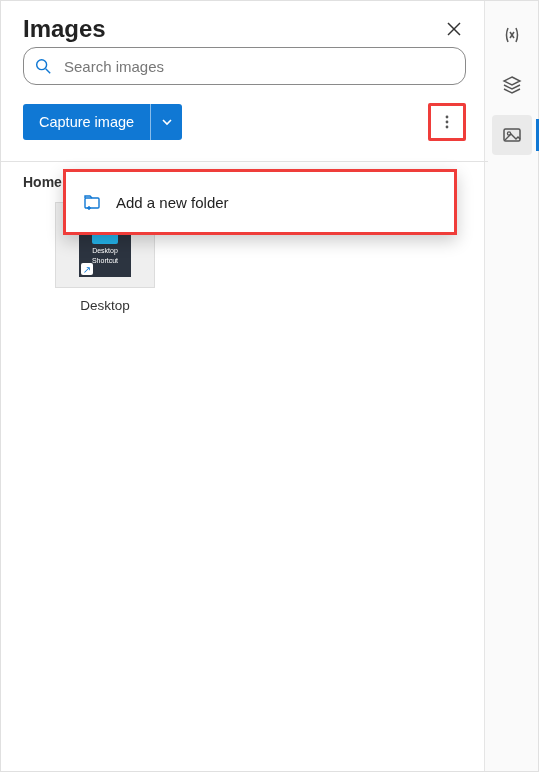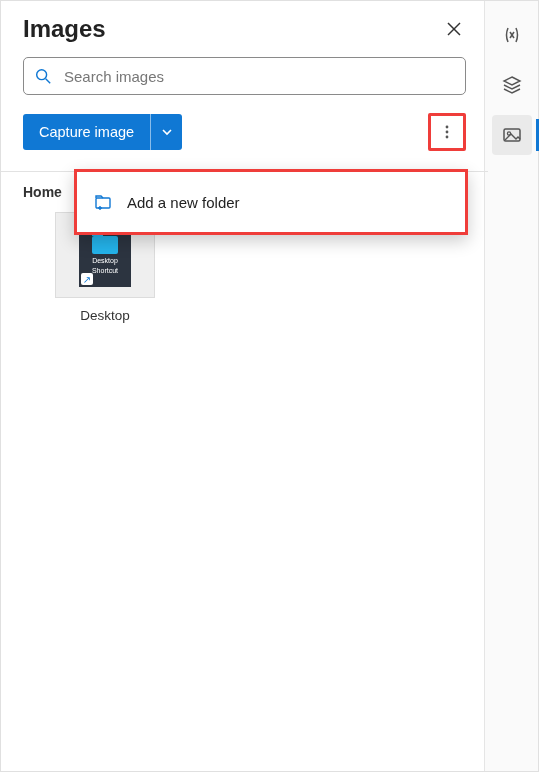--- a/index.html
+++ b/index.html
@@ -5,26 +5,26 @@
   * { box-sizing: border-box; }
   html, body { margin:0; padding:0; font-family: "Segoe UI", Arial, sans-serif; background:#fff; color:#222; }
   .app { display:flex; width:539px; height:772px; border:1px solid #e0e0e0; position:relative; background:#fff;}
   .main { flex:1; display:flex; flex-direction:column; padding:14px 18px 10px 22px; position:relative;}
   .right-rail { width:54px; border-left:1px solid #e5e5e5; background:#fafafa; display:flex; flex-direction:column; align-items:center; padding-top:14px; gap:10px;}
   .rail-item { width:40px; height:40px; display:flex; align-items:center; justify-content:center; color:#555; border-radius:4px; position:relative;}
   .rail-item svg{ width:20px; height:20px;}
   .rail-item.selected { background:#eaeaea; }
   .rail-item.selected::after { content:""; position:absolute; right:-7px; top:4px; bottom:4px; width:3px; background:#1078d4;}
   
-  .header-row { display:flex; align-items:center; justify-content:space-between; margin-bottom:14px;}
+  .header-row { display:flex; align-items:center; justify-content:space-between; margin-bottom:4px;}
   h1 { font-size:24px; font-weight:600; margin:0;}
   .close { width:24px; height:24px; display:flex; align-items:center; justify-content:center; color:#333;}
   .close svg { width:16px; height:16px;}
   
-  .search-box { display:flex; align-items:center; border:1px solid #8a8a8a; border-radius:5px; height:38px; padding:0 10px; margin-bottom:18px;}
+  .search-box { display:flex; align-items:center; border:1px solid #8a8a8a; border-radius:13px; height:38px; padding:0 10px; margin-bottom:18px;}
   .search-box svg { width:18px; height:18px; color:#1078d4; margin-right:10px;}
   .search-box input { border:none; outline:none; flex:1; font-size:15px; background:transparent;}
   .search-box input::placeholder{ color:#777;}
   
   .action-row { display:flex; align-items:center; justify-content:space-between; margin-bottom:20px;}
   .capture-btn { display:flex; align-items:stretch; background:#1078d4; color:#fff; border-radius:3px; overflow:hidden; height:36px;}
   .capture-main { display:flex; align-items:center; padding:0 16px; font-size:14.5px;text-align:right;}
   .capture-drop { width:32px; display:flex; align-items:center; justify-content:center; border-left:1px solid rgba(255,255,255,0.5);}
   .capture-drop svg{ width:12px; height:12px;}
   
@@ -40,21 +40,21 @@
   .thumb { width:100px; display:flex; flex-direction:column; align-items:center;}
   .thumb-img { width:100px; height:86px; background:#efefef; border:1px solid #dcdcdc; display:flex; align-items:center; justify-content:center;}
   .desktop-tile { width:52px; height:64px; background:#2c3440; position:relative; display:flex; flex-direction:column; align-items:center; justify-content:center; gap:3px;}
   .folder-ic { width:26px; height:18px; background:#24b3ea; border-radius:2px; position:relative;}
   .folder-ic::before{ content:""; position:absolute; top:-5px; left:0; width:11px; height:5px; background:#24b3ea; border-radius:2px 2px 0 0;}
   .shortcut-arrow { position:absolute; left:2px; bottom:2px; width:12px; height:12px; background:#fff; border-radius:2px; display:flex; align-items:center; justify-content:center; font-size:10px; color:#1078d4;}
   .tile-txt { font-size:7px; color:#fff; text-align:center; line-height:1;}
   .thumb-cap { font-size:13.5px; color:#333; margin-top:10px;}
   
   
-  .menu { position:absolute; top:168px; left:73px; width:394px; background:#fff; border:3px solid #ef3d3a; box-shadow:0 6px 16px rgba(0,0,0,0.2); padding:8px 0;}
+  .menu { position:absolute; top:168px; left:62px; width:394px; background:#fff; border:3px solid #ef3d3a; box-shadow:0 6px 16px rgba(0,0,0,0.2); padding:8px 0;}
   .menu-item { display:flex; align-items:center; height:44px; padding:0 16px; gap:14px; font-size:15px; color:#222;}
   .menu-item svg { width:20px; height:20px; color:#1078d4;}
 </style>
 </head>
 <body>
 
 <div class="app">
   <div class="main">
 
     <div class="header-row">

